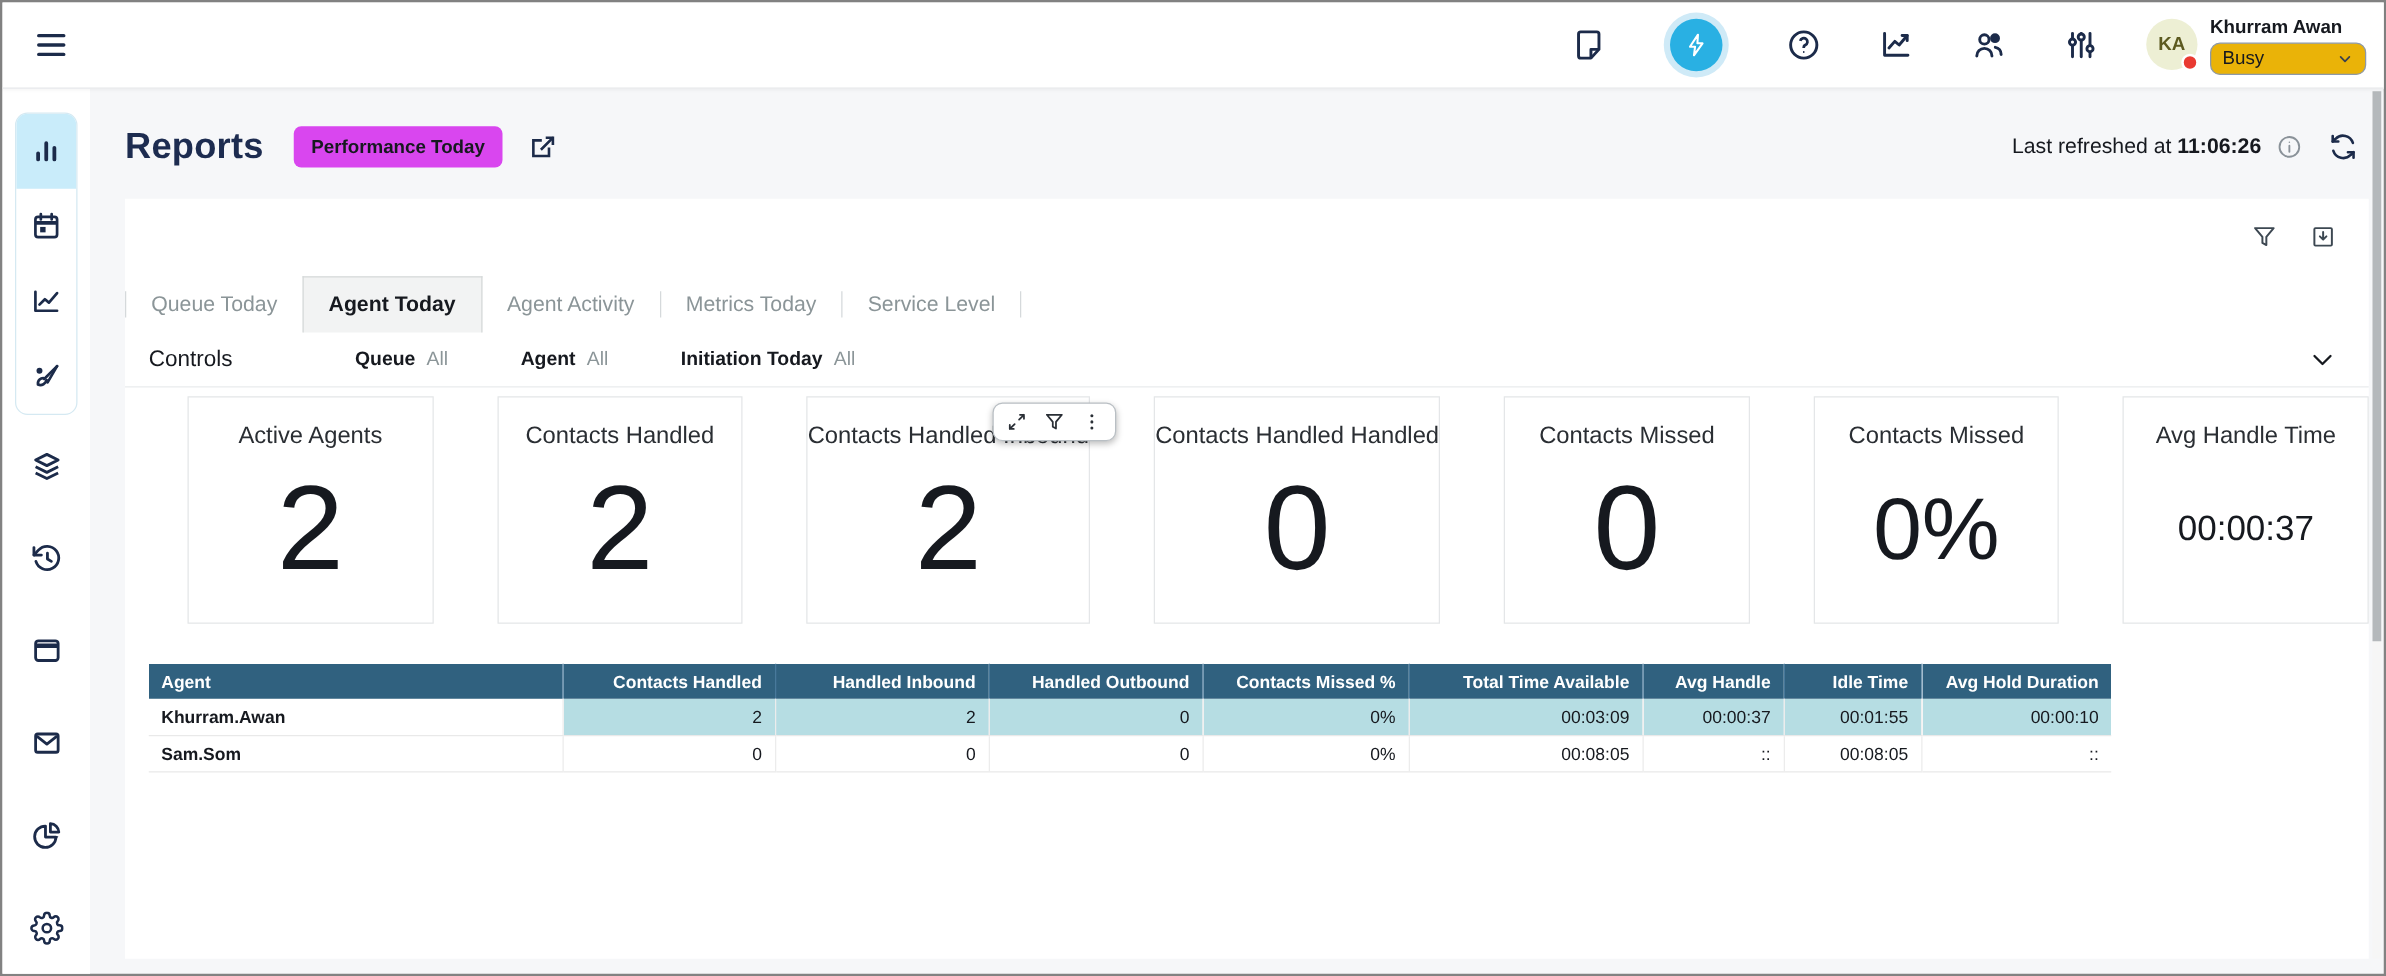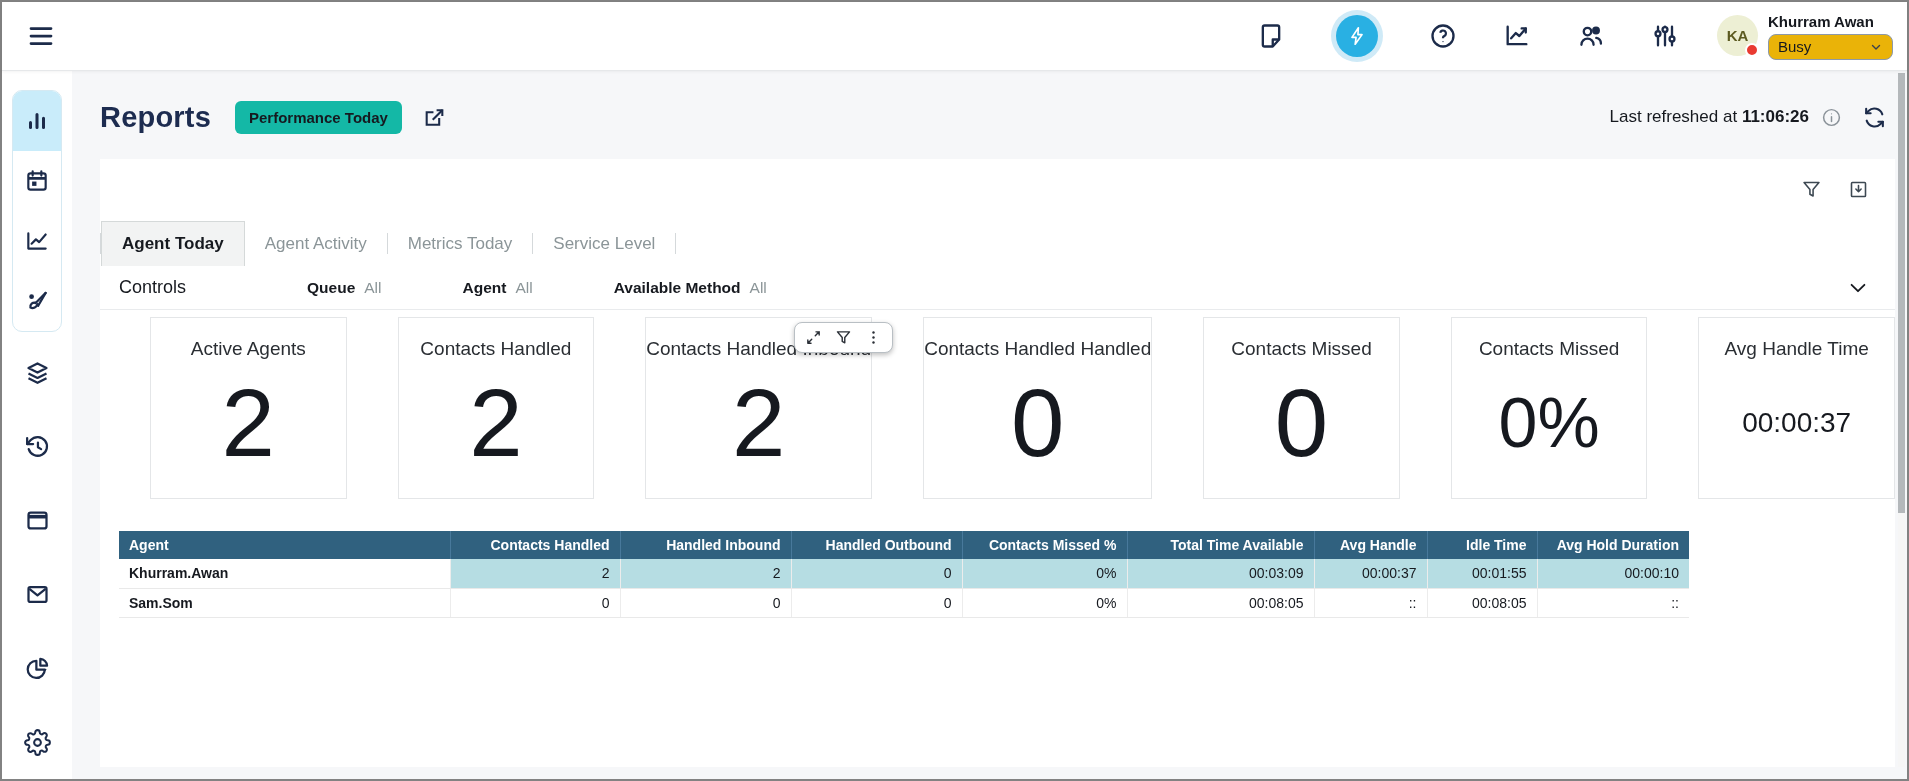--- a/index.html
+++ b/index.html
@@ -27,39 +27,39 @@
   .side-group { margin-top:19px; width:50px; border:1px solid #d5e9f2; border-radius:10px; background:#fff; display:flex; flex-direction:column; overflow:hidden; }
   .sg-item { height:60px; display:flex; align-items:center; justify-content:center; color:#1c2b4a; cursor:pointer; }
   .sg-item.active { background:#c9ecfa; }
   .sg-item svg { width:26px; height:26px; }
   .side-rest { display:flex; flex-direction:column; align-items:center; gap:47px; padding-top:27px; }
   .side-icon { width:27px; height:27px; color:#1c2b4a; cursor:pointer; }
 
   .content { flex:1; display:flex; flex-direction:column; padding:24px 12px 12px 28px; min-width:0; }
   .content-header { display:flex; align-items:center; height:44px; margin-bottom:20px; flex:0 0 auto; }
   .page-title { font-size:29px; font-weight:bold; color:#1d2c50; letter-spacing:.2px; }
-  .page-badge { margin-left:24px; background:#14b8a6; color:#16191f; font-size:15px; font-weight:bold; padding:8px 14px; border-radius:6px; }
+  .page-badge { margin-left:24px; background:#d946ef; color:#16191f; font-size:15px; font-weight:bold; padding:8px 14px; border-radius:6px; }
   .ext-link { width:25px; height:25px; color:#1c2b4a; margin-left:20px; cursor:pointer; }
   .refresh-area { margin-left:auto; display:flex; align-items:center; gap:12px; padding-right:8px; }
   .refresh-text { font-size:17px; color:#16191f; }
   .refresh-text b { font-weight:bold; }
   .info-icon { width:21px; height:21px; color:#8a9299; }
   .refresh-icon { width:25px; height:25px; color:#1c2b4a; margin-left:8px; cursor:pointer; }
 
   
   .panel { flex:1; background:#fff; position:relative; min-height:0; }
   .panel-tools { position:absolute; top:20px; right:26px; display:flex; gap:26px; }
   .panel-tools .pt-icon { width:21px; height:21px; color:#3d4852; cursor:pointer; }
 
   .tabs { display:flex; align-items:stretch; height:45px; margin-top:62px; font-size:17px; }
   .tab { display:flex; align-items:center; padding:0 20px; color:#8b9598; cursor:pointer; white-space:nowrap; }
   .tab.active { background:#f2f3f3; border:1px solid #d5d9d9; border-bottom:none; color:#16191f; font-weight:bold; }
   .tab-sep { width:1px; background:#d5d9db; margin:12px 0; }
 
-  .controls { height:44px; display:flex; align-items:center; border-bottom:1px solid #e9ebed; padding-left:19px; position:relative;gap:23px; }
+  .controls { height:44px; display:flex; align-items:center; border-bottom:1px solid #e9ebed; padding-left:19px; position:relative; }
   .controls-label { font-size:18px; color:#16191f; }
   .ctrl-group { display:flex; align-items:baseline; gap:9px; }
   .ctrl-group.g1 { margin-left:98px; } .ctrl-group.g2 { margin-left:58px; } .ctrl-group.g3 { margin-left:58px; }
   .ctrl-name { font-size:15.5px; font-weight:bold; color:#16191f; }
   .ctrl-value { font-size:15.5px; color:#8b9598; }
   .controls-chevron { position:absolute; right:26px; width:22px; height:22px; color:#16191f; cursor:pointer; }
 
   .cards { display:flex; gap:10px; padding-left:9px; margin-top:7px; }
   .card { width:236px; height:182px; background:#fff; border:1px solid #e4e6e8; display:flex; flex-direction:column; align-items:center; position:relative;margin-left:41px; }
   .card-title { margin-top:20px; font-size:19px; color:#2a2e33; white-space:nowrap; }
@@ -270,41 +270,42 @@
           <span class="pt-icon">
             <svg viewBox="0 0 24 24" fill="none" stroke="currentColor" stroke-width="1.8" stroke-linecap="round" stroke-linejoin="round">
                 <rect x="4" y="4" width="16" height="16" rx="1"></rect>
                 <path d="M12 7.5v7M9 11.5l3 3 3-3"></path>
               </svg>
           </span>
         </div>
 
         <div class="tabs">
           <span class="tab-sep"></span>
+          <div class="tab">Queue Today</div>
           <div class="tab active">Agent Today</div>
           <div class="tab">Agent Activity</div>
           <span class="tab-sep"></span>
           <div class="tab">Metrics Today</div>
           <span class="tab-sep"></span>
           <div class="tab">Service Level</div>
           <span class="tab-sep"></span>
         </div>
 
         <div class="controls">
           <span class="controls-label">Controls</span>
           <span class="ctrl-group g1">
             <span class="ctrl-name">Queue</span>
             <span class="ctrl-value">All</span>
           </span>
           <span class="ctrl-group g2">
             <span class="ctrl-name">Agent</span>
             <span class="ctrl-value">All</span>
           </span>
           <span class="ctrl-group g3">
-            <span class="ctrl-name">Available Method</span>
+            <span class="ctrl-name">Initiation Today</span>
             <span class="ctrl-value">All</span>
           </span>
           <span class="controls-chevron">
             <svg viewBox="0 0 24 24" fill="none" stroke="currentColor" stroke-width="2" stroke-linecap="round" stroke-linejoin="round">
                 <path d="M5 8.5l7 7 7-7"></path>
               </svg>
           </span>
         </div>
 
         <div class="cards">

